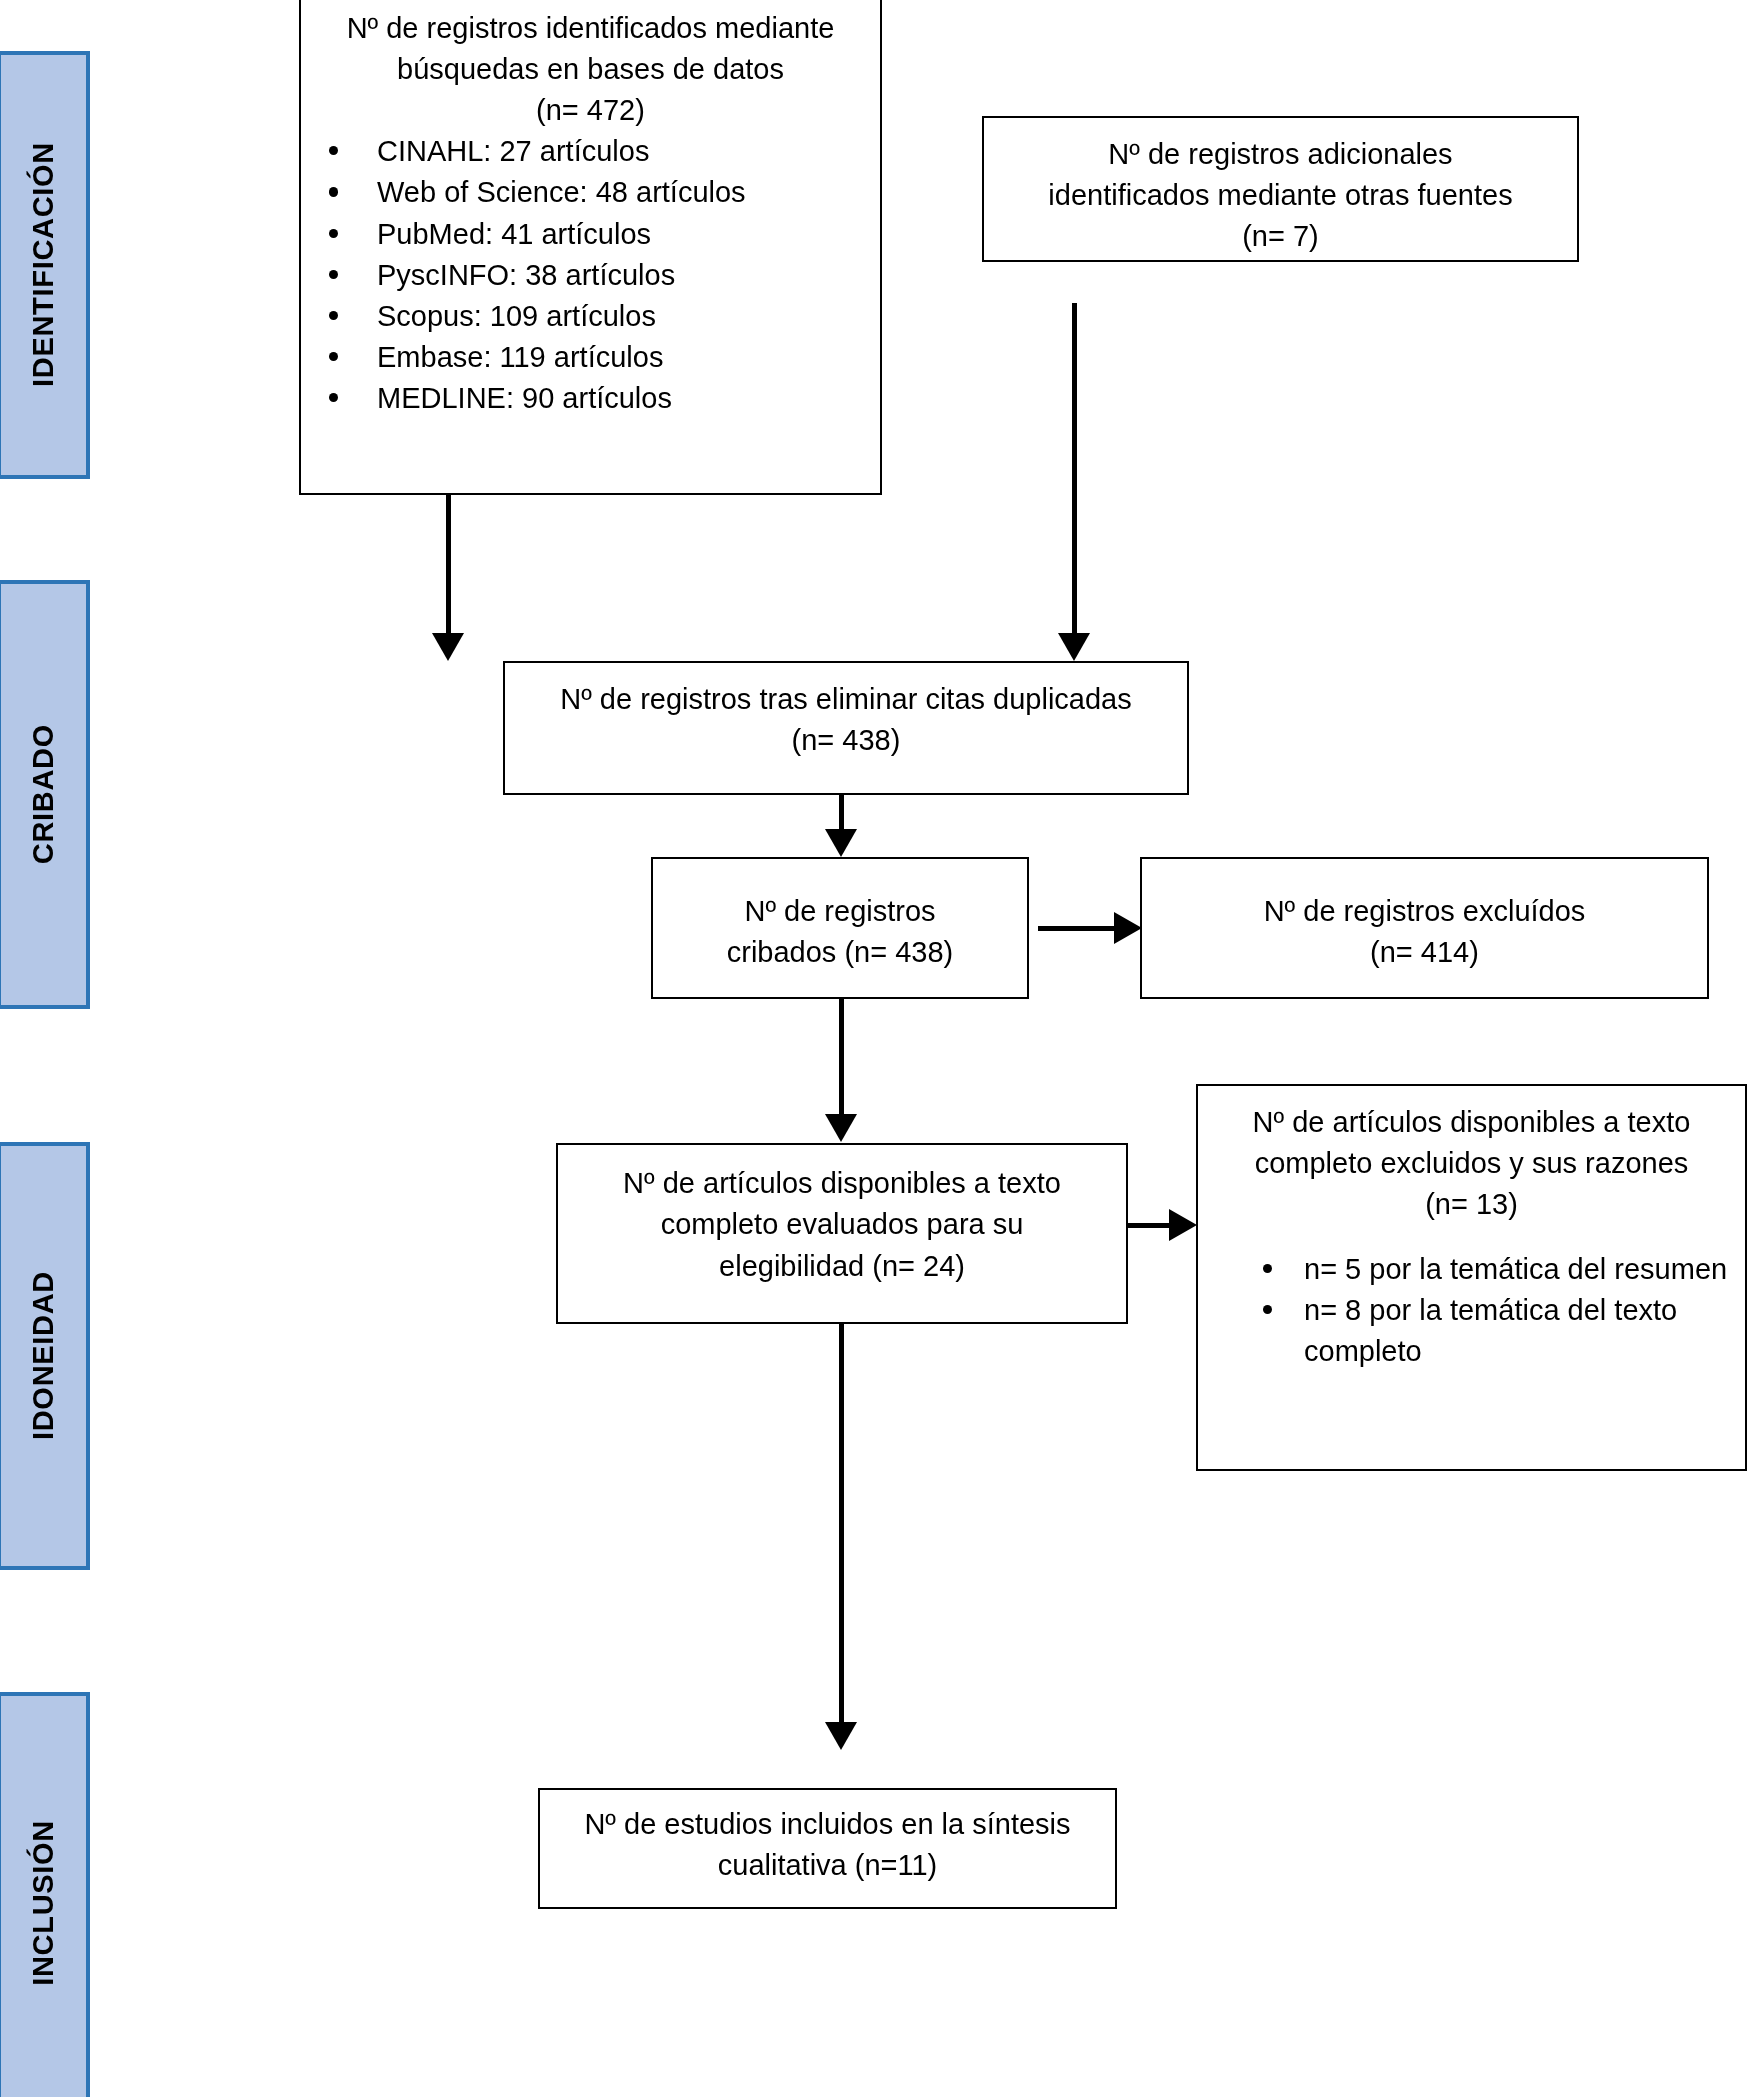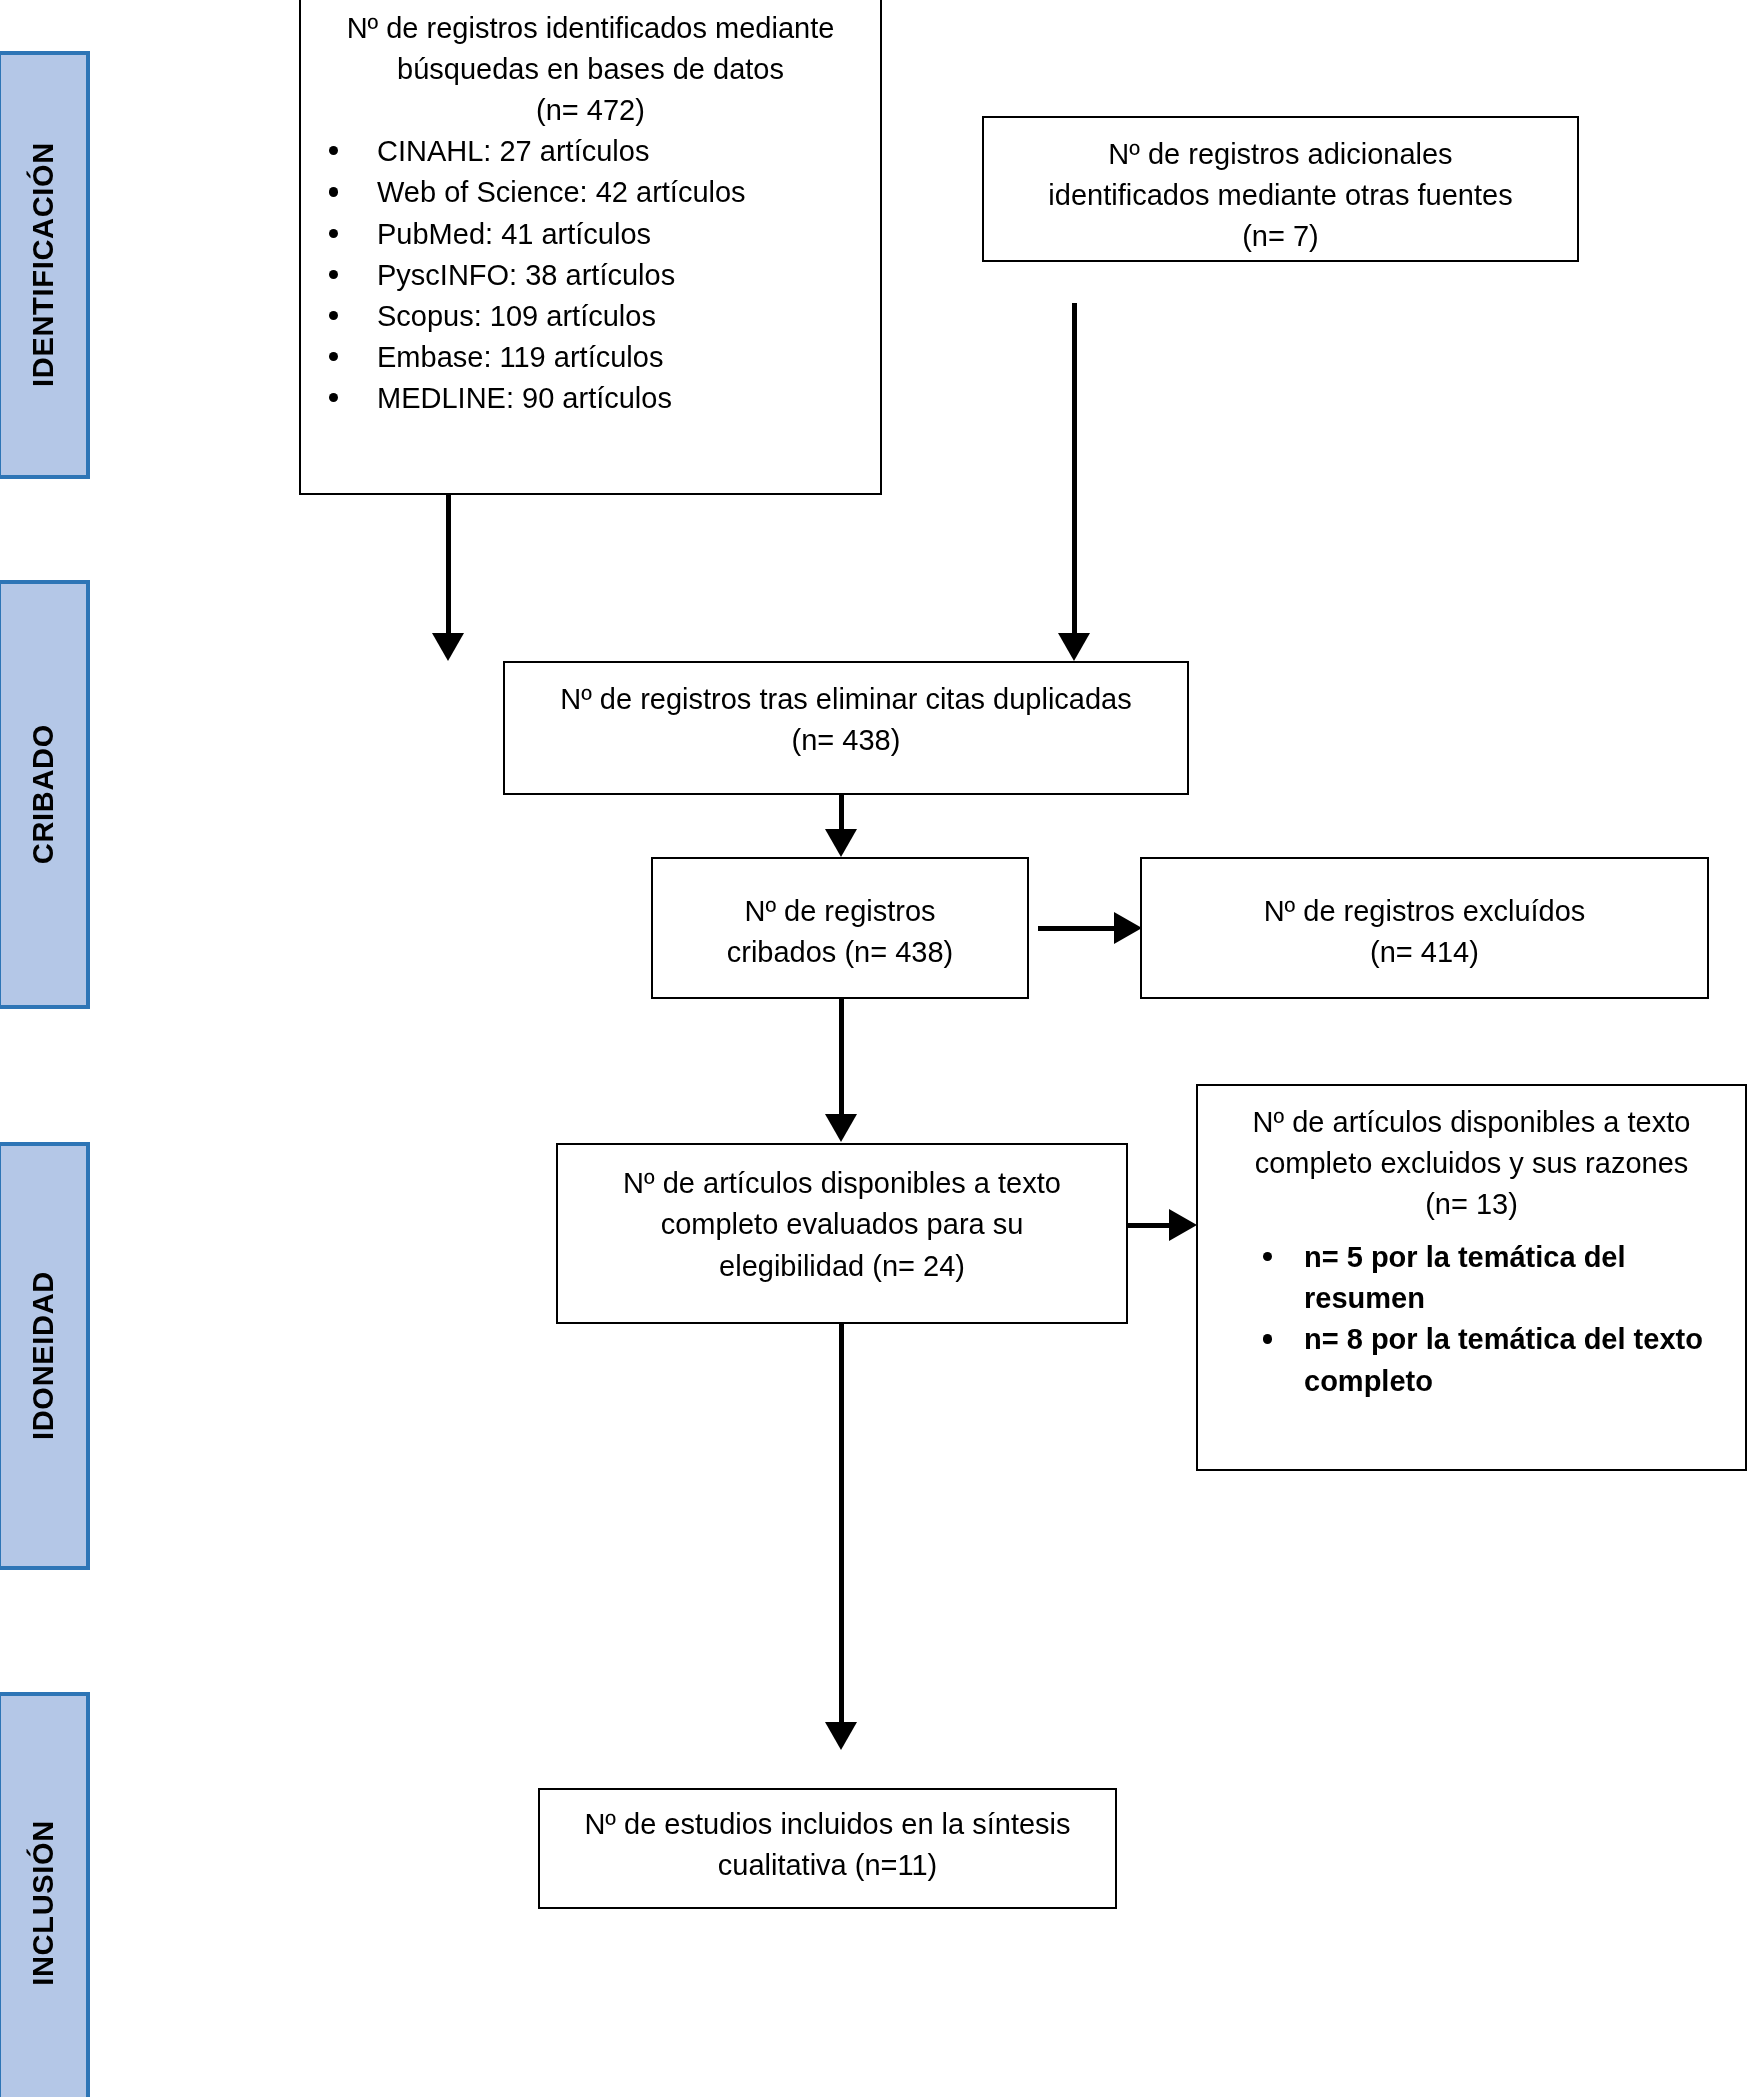--- a/index.html
+++ b/index.html
@@ -124,21 +124,21 @@
   <div class="stage-chip" style="left:-2.8px; top:1692px; width:93px; height:422px;">
     <span class="stage-label">INCLUSIÓN</span>
   </div>
 
   <div class="flow-box" style="left:299px; top:-4.2px; width:583px; height:499px; padding-top:9.9px;">
     <div class="box-head">Nº de registros identificados mediante</div>
     <div class="box-head">búsquedas en bases de datos</div>
     <div class="box-head">(n= 472)</div>
     <ul class="box-list">
       <li><span class="bullet-dot"></span><span>CINAHL: 27 artículos</span></li>
-      <li><span class="bullet-dot"></span><span>Web of Science: 42 artículos</span></li>
+      <li><span class="bullet-dot"></span><span>Web of Science: 48 artículos</span></li>
       <li><span class="bullet-dot"></span><span>PubMed: 41 artículos</span></li>
       <li><span class="bullet-dot"></span><span>PyscINFO: 38 artículos</span></li>
       <li><span class="bullet-dot"></span><span>Scopus: 109 artículos</span></li>
       <li><span class="bullet-dot"></span><span>Embase: 119 artículos</span></li>
       <li><span class="bullet-dot"></span><span>MEDLINE: 90 artículos</span></li>
     </ul>
   </div>
 
   <div class="flow-box" style="left:982px; top:116px; width:597px; height:146px; padding-top:15.5px;">
     <div class="box-head">Nº de registros adicionales</div>
@@ -182,21 +182,21 @@
     <div class="box-head">elegibilidad (n= 24)</div>
   </div>
 
   <div class="conn-line-h" style="left:1128px; top:1223px; width:44px;"></div>
   <div class="arrow-right" style="left:1169px; top:1209px;"></div>
 
   <div class="flow-box" style="left:1196px; top:1084px; width:551px; height:387px; padding-top:15.5px;">
     <div class="box-head">Nº de artículos disponibles a texto</div>
     <div class="box-head">completo excluidos y sus razones</div>
     <div class="box-head">(n= 13)</div>
-    <ul class="box-list indented" style="margin-top:12px;font-weight:bold;">
+    <ul class="box-list indented" style="margin-top:24px;">
       <li><span class="bullet-dot"></span><span>n= 5 por la temática del resumen</span></li>
       <li><span class="bullet-dot"></span><span>n= 8 por la temática del texto completo</span></li>
     </ul>
   </div>
 
   <div class="conn-line-v" style="left:839px; top:1324px; height:400px;"></div>
   <div class="arrow-down" style="left:825px; top:1722px;"></div>
 
   <div class="flow-box" style="left:538px; top:1788px; width:579px; height:121px; padding-top:14px;">
     <div class="box-head">Nº de estudios incluidos en la síntesis</div>

